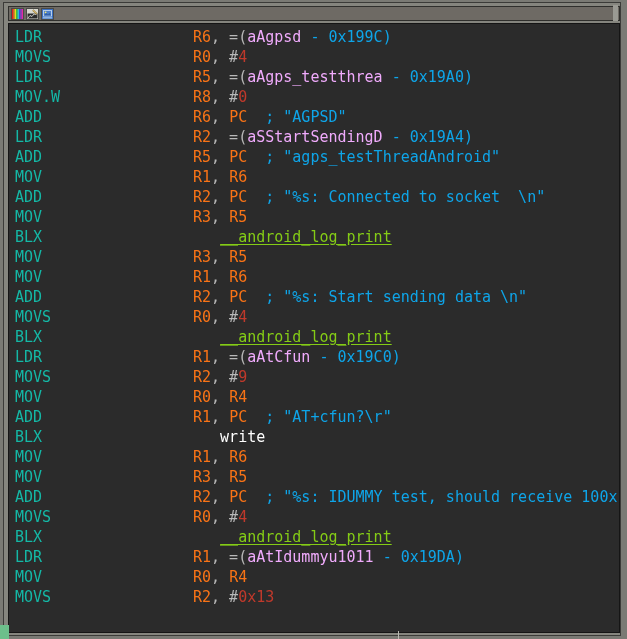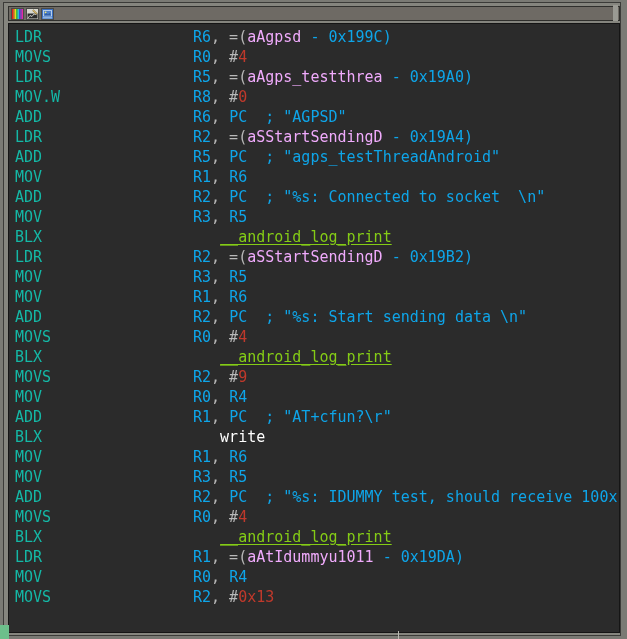--- a/index.html
+++ b/index.html
@@ -88,21 +88,21 @@
     padding-left: 6px;
   }
   .mn {
     display: inline-block;
     width: 178px;
     color: #14b8a6;
     letter-spacing: 0px;
   }
   .ops { display: inline; }
 
-  .reg      { color: #0ea5e9; }
+  .reg      { color: #f97316; }
   .num      { color: #c0392b; }
   .lbl      { color: #f0abfc; }
   .punct    { color: #b8b8b8; }
   .cmt      { color: #0ea5e9; }
   .func     { color: #ffffff; }
   .funcu    { color: #84cc16; text-decoration: underline; text-underline-offset: 2px; }
   .plain    { color: #e6e6e6; }
 
   
   #green-marker {
@@ -177,26 +177,26 @@
           <div class="line"><span class="mn">MOVS</span><span class="ops"><span class="reg">R0</span><span class="punct">, #</span><span class="num">4</span></span></div>
           <div class="line"><span class="mn">LDR</span><span class="ops"><span class="reg">R5</span><span class="punct">, =(</span><span class="lbl">aAgps_testthrea</span><span class="cmt"> - 0x19A0)</span></span></div>
           <div class="line"><span class="mn">MOV.W</span><span class="ops"><span class="reg">R8</span><span class="punct">, #</span><span class="num">0</span></span></div>
           <div class="line"><span class="mn">ADD</span><span class="ops"><span class="reg">R6</span><span class="punct">, </span><span class="reg">PC</span><span class="cmt">  ; "AGPSD"</span></span></div>
           <div class="line"><span class="mn">LDR</span><span class="ops"><span class="reg">R2</span><span class="punct">, =(</span><span class="lbl">aSStartSendingD</span><span class="cmt"> - 0x19A4)</span></span></div>
           <div class="line"><span class="mn">ADD</span><span class="ops"><span class="reg">R5</span><span class="punct">, </span><span class="reg">PC</span><span class="cmt">  ; "agps_testThreadAndroid"</span></span></div>
           <div class="line"><span class="mn">MOV</span><span class="ops"><span class="reg">R1</span><span class="punct">, </span><span class="reg">R6</span></span></div>
           <div class="line"><span class="mn">ADD</span><span class="ops"><span class="reg">R2</span><span class="punct">, </span><span class="reg">PC</span><span class="cmt">  ; "%s: Connected to socket  \n"</span></span></div>
           <div class="line"><span class="mn">MOV</span><span class="ops"><span class="reg">R3</span><span class="punct">, </span><span class="reg">R5</span></span></div>
           <div class="line"><span class="mn">BLX</span><span class="ops"><span class="plain">   </span><span class="funcu">__android_log_print</span></span></div>
-          <div class="line"><span class="mn">LDR</span><span class="ops"><span class="reg">R2</span><span class="punct">, =(</span><span class="lbl">aSStartSendingD</span><span class="cmt"> - 0x19B2)</span></span></div>
           <div class="line"><span class="mn">MOV</span><span class="ops"><span class="reg">R3</span><span class="punct">, </span><span class="reg">R5</span></span></div>
           <div class="line"><span class="mn">MOV</span><span class="ops"><span class="reg">R1</span><span class="punct">, </span><span class="reg">R6</span></span></div>
           <div class="line"><span class="mn">ADD</span><span class="ops"><span class="reg">R2</span><span class="punct">, </span><span class="reg">PC</span><span class="cmt">  ; "%s: Start sending data \n"</span></span></div>
           <div class="line"><span class="mn">MOVS</span><span class="ops"><span class="reg">R0</span><span class="punct">, #</span><span class="num">4</span></span></div>
           <div class="line"><span class="mn">BLX</span><span class="ops"><span class="plain">   </span><span class="funcu">__android_log_print</span></span></div>
+          <div class="line"><span class="mn">LDR</span><span class="ops"><span class="reg">R1</span><span class="punct">, =(</span><span class="lbl">aAtCfun</span><span class="cmt"> - 0x19C0)</span></span></div>
           <div class="line"><span class="mn">MOVS</span><span class="ops"><span class="reg">R2</span><span class="punct">, #</span><span class="num">9</span></span></div>
           <div class="line"><span class="mn">MOV</span><span class="ops"><span class="reg">R0</span><span class="punct">, </span><span class="reg">R4</span></span></div>
           <div class="line"><span class="mn">ADD</span><span class="ops"><span class="reg">R1</span><span class="punct">, </span><span class="reg">PC</span><span class="cmt">  ; "AT+cfun?\r"</span></span></div>
           <div class="line"><span class="mn">BLX</span><span class="ops"><span class="plain">   </span><span class="func">write</span></span></div>
           <div class="line"><span class="mn">MOV</span><span class="ops"><span class="reg">R1</span><span class="punct">, </span><span class="reg">R6</span></span></div>
           <div class="line"><span class="mn">MOV</span><span class="ops"><span class="reg">R3</span><span class="punct">, </span><span class="reg">R5</span></span></div>
           <div class="line"><span class="mn">ADD</span><span class="ops"><span class="reg">R2</span><span class="punct">, </span><span class="reg">PC</span><span class="cmt">  ; "%s: IDUMMY test, should receive 100x co"...</span></span></div>
           <div class="line"><span class="mn">MOVS</span><span class="ops"><span class="reg">R0</span><span class="punct">, #</span><span class="num">4</span></span></div>
           <div class="line"><span class="mn">BLX</span><span class="ops"><span class="plain">   </span><span class="funcu">__android_log_print</span></span></div>
           <div class="line"><span class="mn">LDR</span><span class="ops"><span class="reg">R1</span><span class="punct">, =(</span><span class="lbl">aAtIdummyu1011</span><span class="cmt"> - 0x19DA)</span></span></div>

